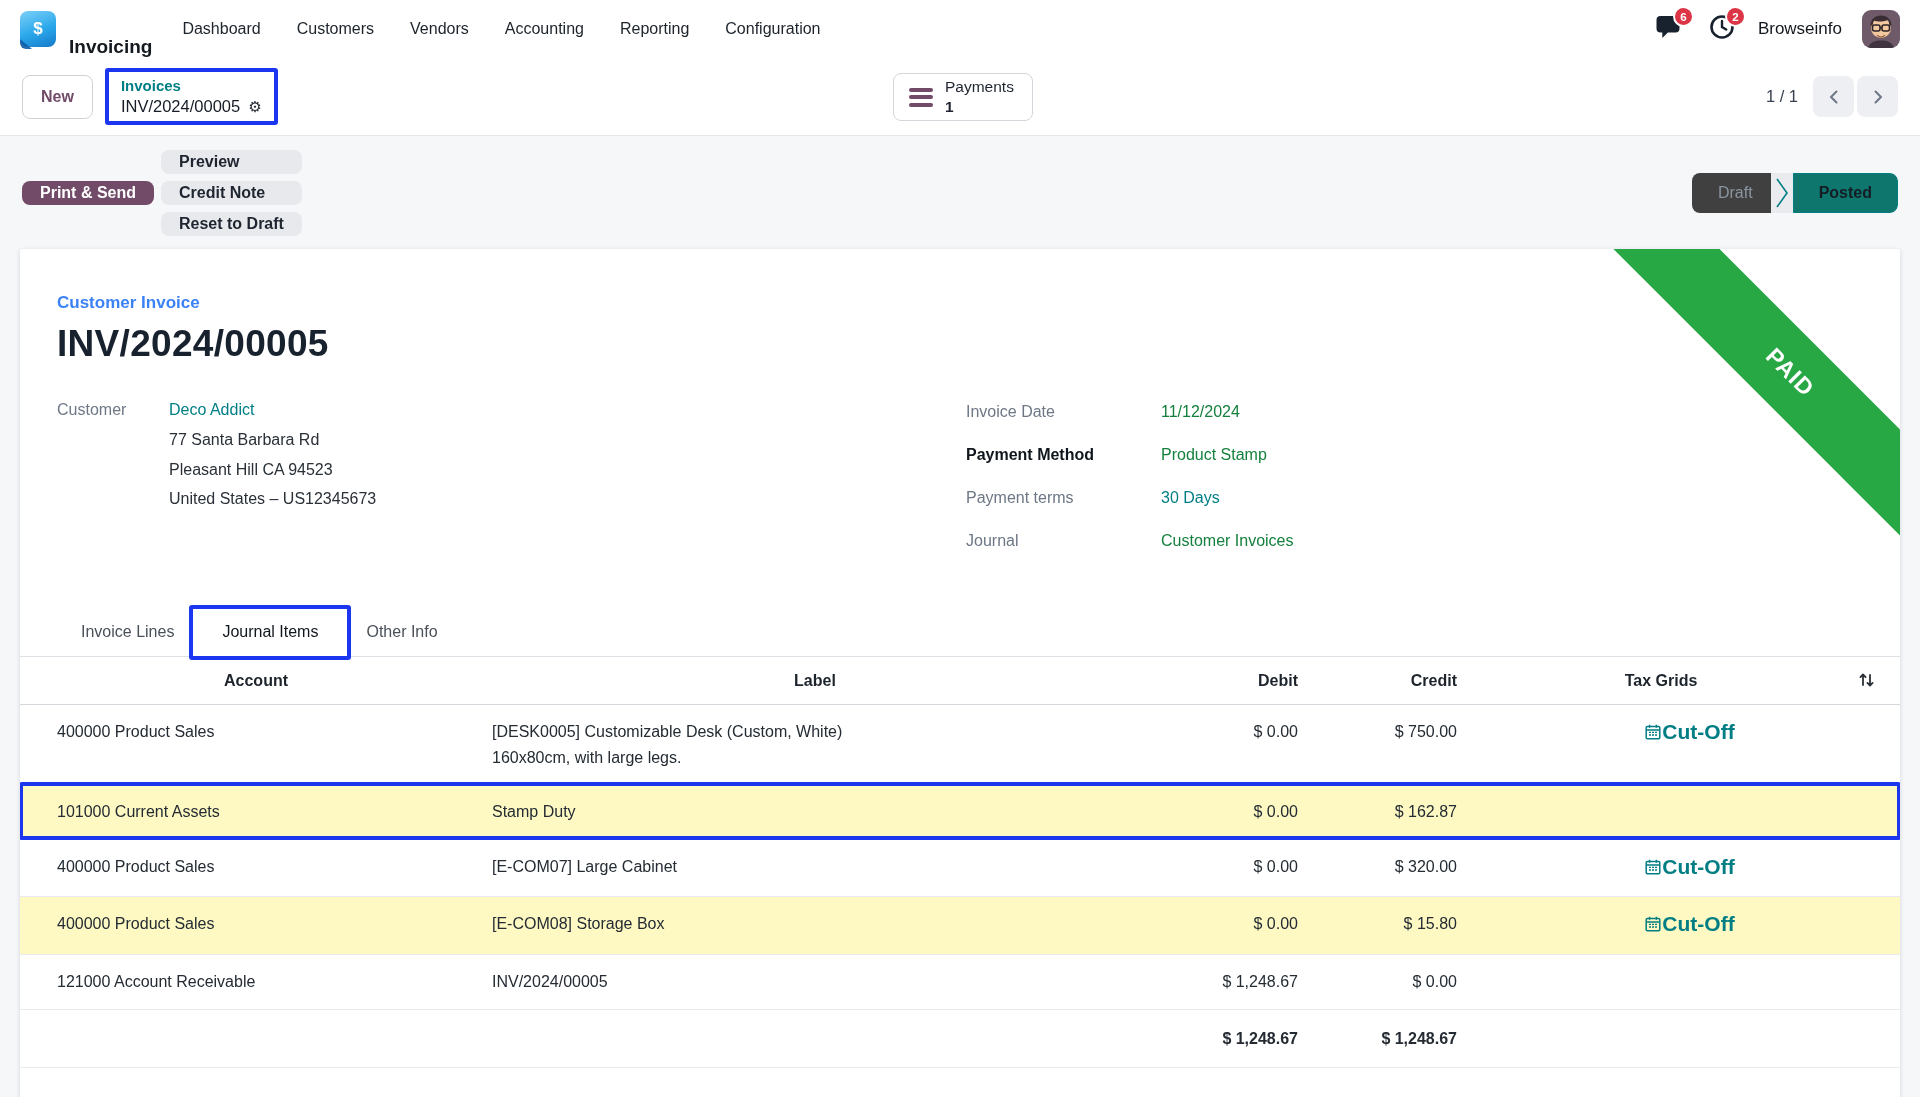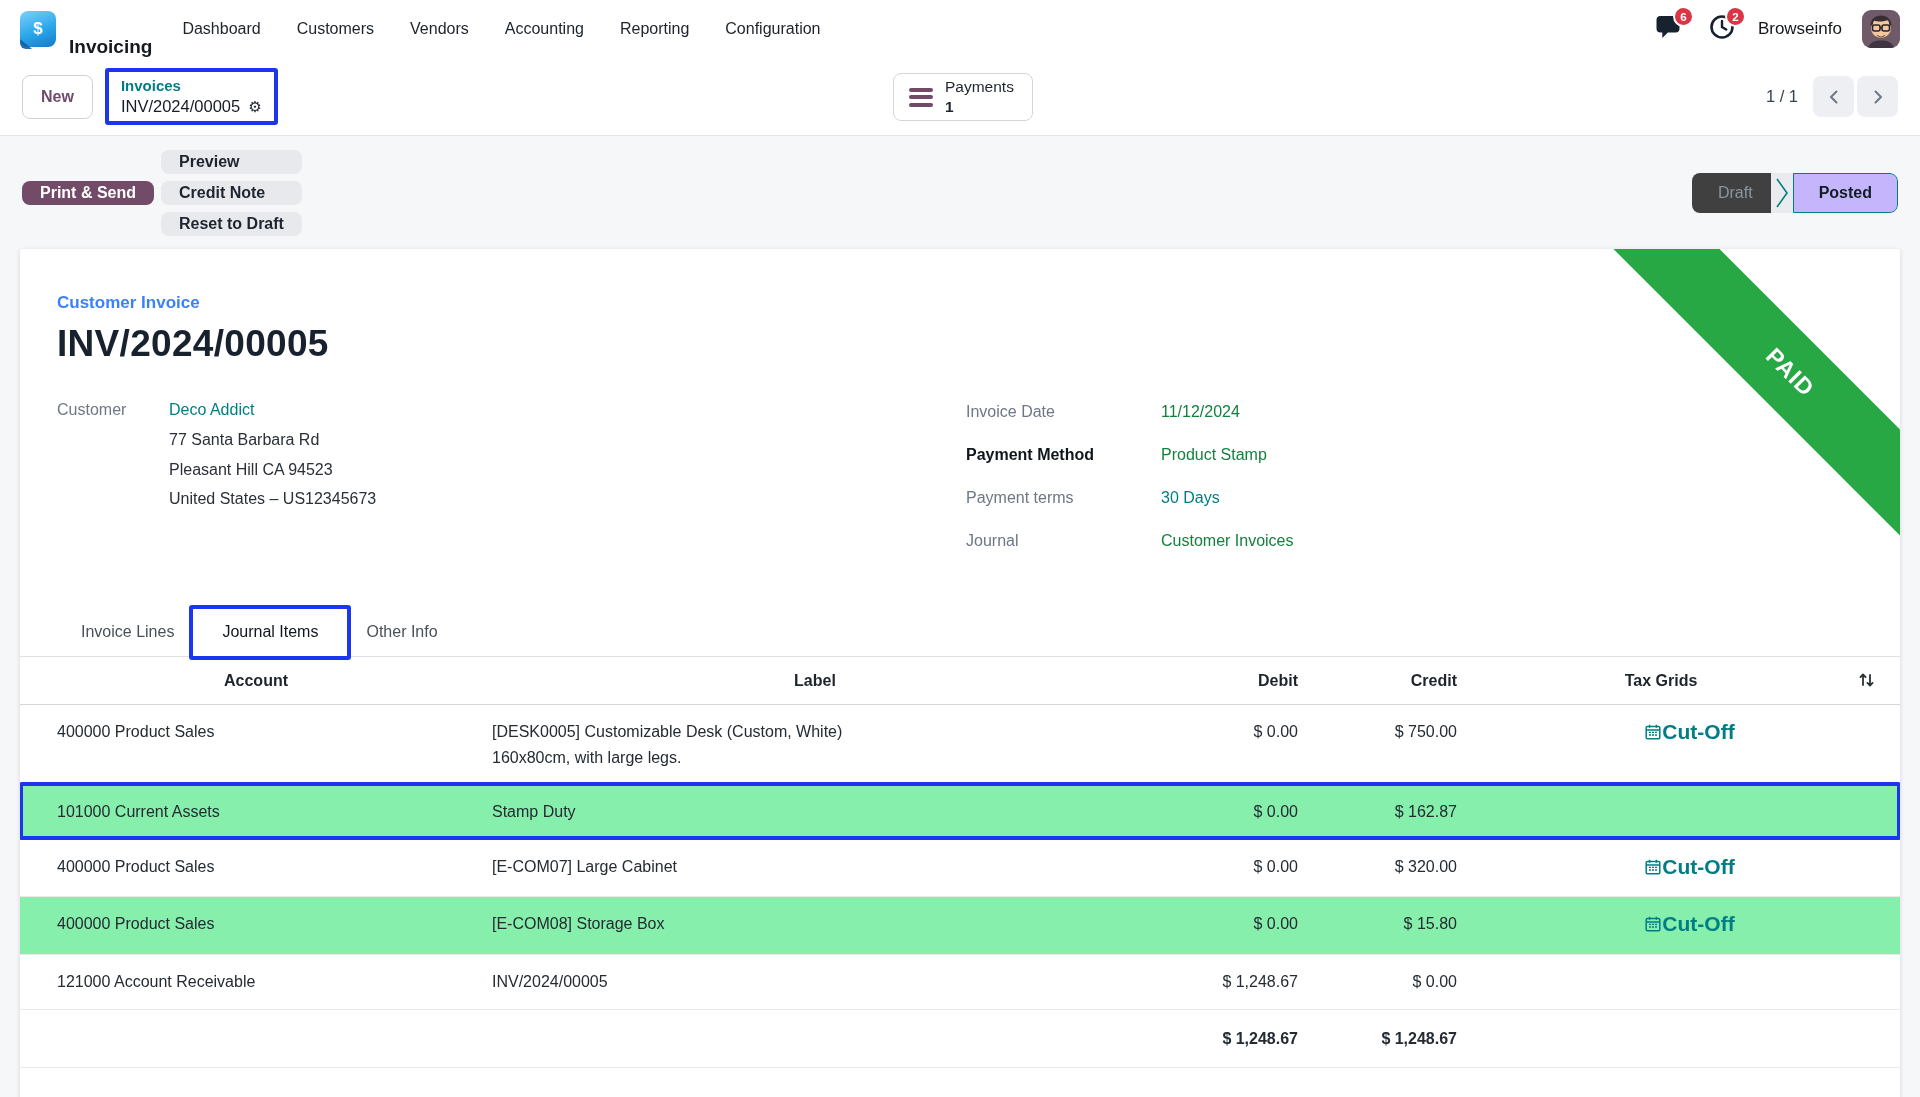--- a/index.html
+++ b/index.html
@@ -52,21 +52,21 @@
     display:grid;place-items:center;cursor:pointer;}
   
   .action-bar{display:flex;align-items:center;padding:14px 22px 13px;gap:7px;}
   .btn{height:24px;border:0;border-radius:8px;padding:0 18px;font-family:inherit;font-size:16px;
     font-weight:600;display:inline-flex;align-items:center;cursor:pointer;}
   .btn-primary{background:var(--purple);color:#fff;}
   .btn-secondary{background:#e7e9ec;color:#1f2530;}
   .statusbar{margin-left:auto;display:flex;height:40px;border-radius:8px;overflow:hidden;align-items:stretch;}
   .state-draft{background:#404040;color:#8b95a1;display:flex;align-items:center;padding:0 18px 0 26px;font-size:16px;cursor:pointer;}
   .state-arrow{background:#e9ebee;width:22px;display:grid;place-items:center;}
-  .state-posted{background:#c4b5fd;border:1.5px solid var(--teal);border-radius:0 8px 8px 0;
+  .state-posted{background:#0f766e;border:1.5px solid var(--teal);border-radius:0 8px 8px 0;
     color:#141c24;font-weight:700;display:flex;align-items:center;padding:0 25px;font-size:16px;cursor:pointer;}
   
   .sheet{position:relative;margin:0 20px;height:874px;background:#fff;border-radius:3px;
     box-shadow:0 1px 4px rgba(35,40,60,.16);overflow:hidden;}
   .ribbon-wrap{position:absolute;top:0;right:0;width:300px;height:300px;overflow:hidden;pointer-events:none;}
   .ribbon{position:absolute;top:86px;right:-105px;width:430px;padding:24px 0;background:var(--green);
     transform:rotate(45deg);text-align:center;color:#fff;font-size:23px;font-weight:700;letter-spacing:1px;}
   .sheet-inner{padding:44px 37px 0;}
   .doc-type{font-size:17px;font-weight:700;color:#3b82f6;}
   .doc-number{font-size:37px;font-weight:700;color:#18212e;margin:10px 0 36px;letter-spacing:.3px;}
@@ -91,21 +91,21 @@
   .jtable-wrap{position:relative;}
   table{width:100%;border-collapse:collapse;font-size:16px;color:#242b33;table-layout:fixed;}
   th{text-align:center;font-weight:700;padding:12px 0 11px;border-bottom:1px solid #d5d8dc;color:#1d242c;}
   td{padding:14px 0;border-bottom:1px solid #e8eaed;vertical-align:top;line-height:1.6;}
   .col-account{padding-left:37px;}
   .col-label{padding-left:37px;}
   .num{text-align:right;}
   th.col-tax{padding-left:32px;}
   td.col-tax{text-align:center;padding-left:90px;}
   td.col-opt{text-align:center;}
-  tr.striped td{background:#86efac;}
+  tr.striped td{background:#fef9c3;}
   .label2{line-height:1.6;}
   .totals td{font-weight:700;padding:16px 0;}
   .cutoff{color:var(--teal);font-weight:600;display:inline-flex;gap:1px;align-items:center;
     font-size:21px;background:none;border:0;font-family:inherit;cursor:pointer;}
   .opt-icon{cursor:pointer;display:inline-block;padding-top:2px;}
   .row-annotation{left:-1px;right:-1px;}
 </style>
 </head>
 <body>
 

